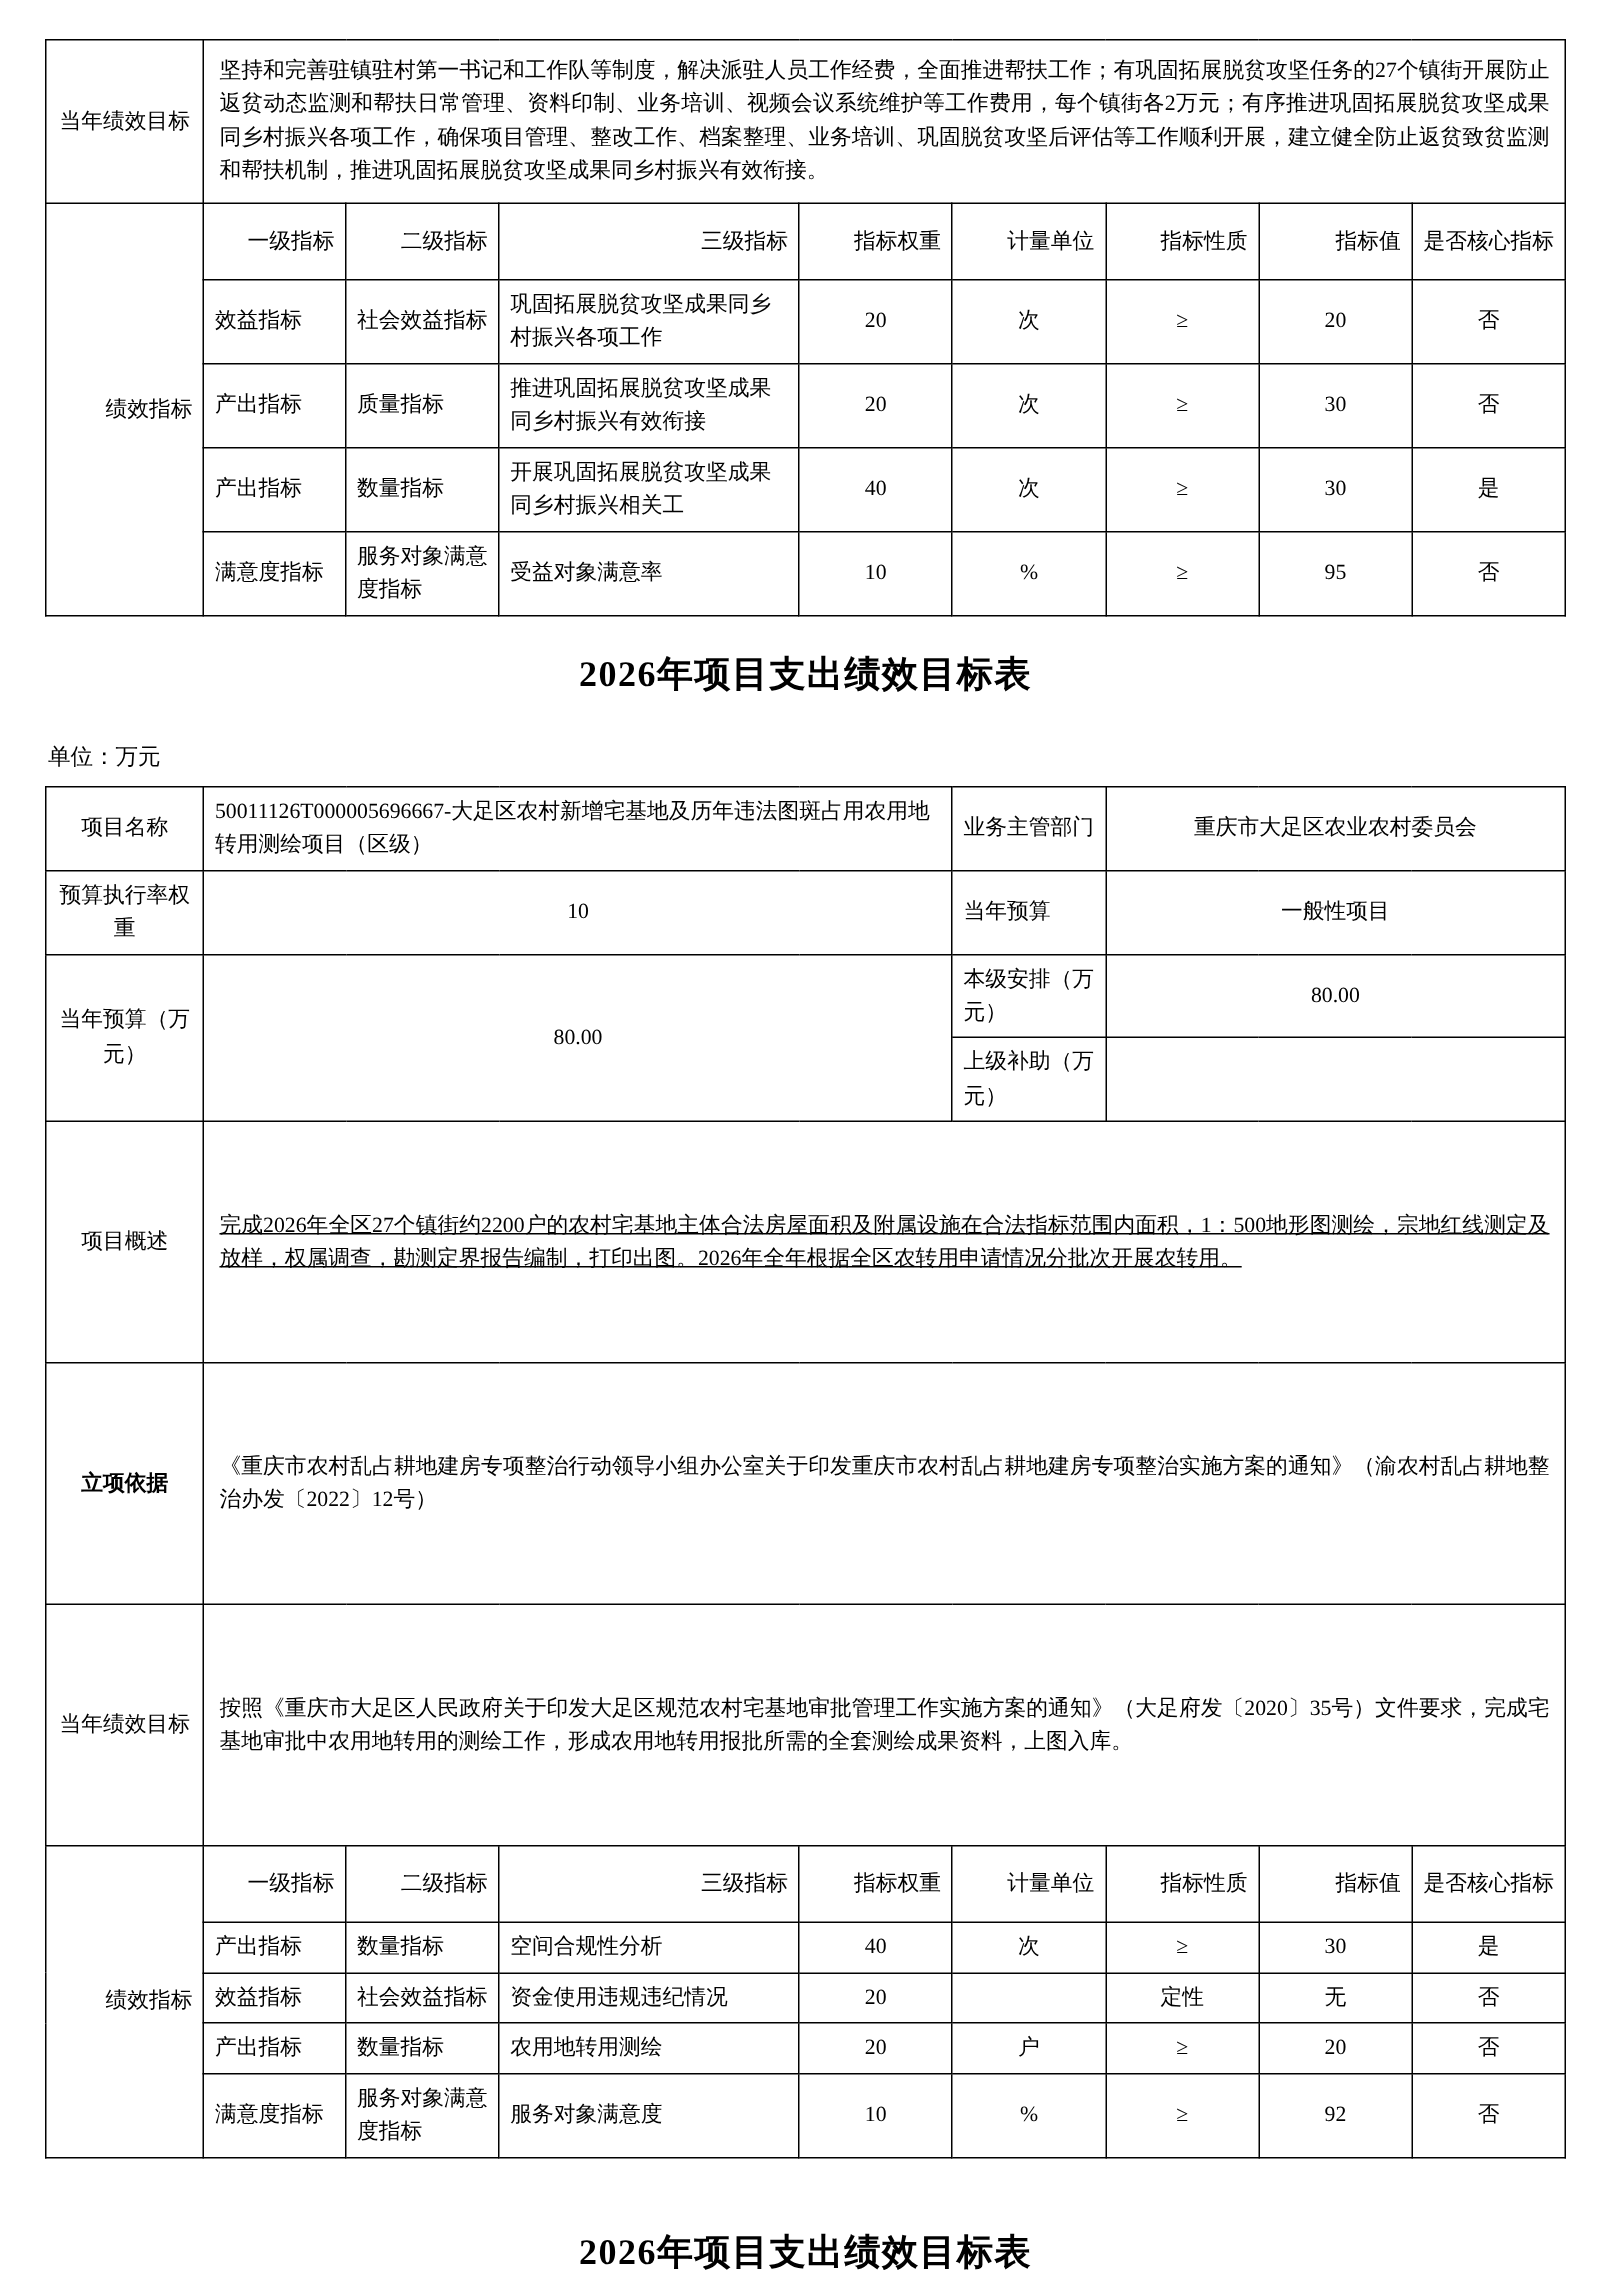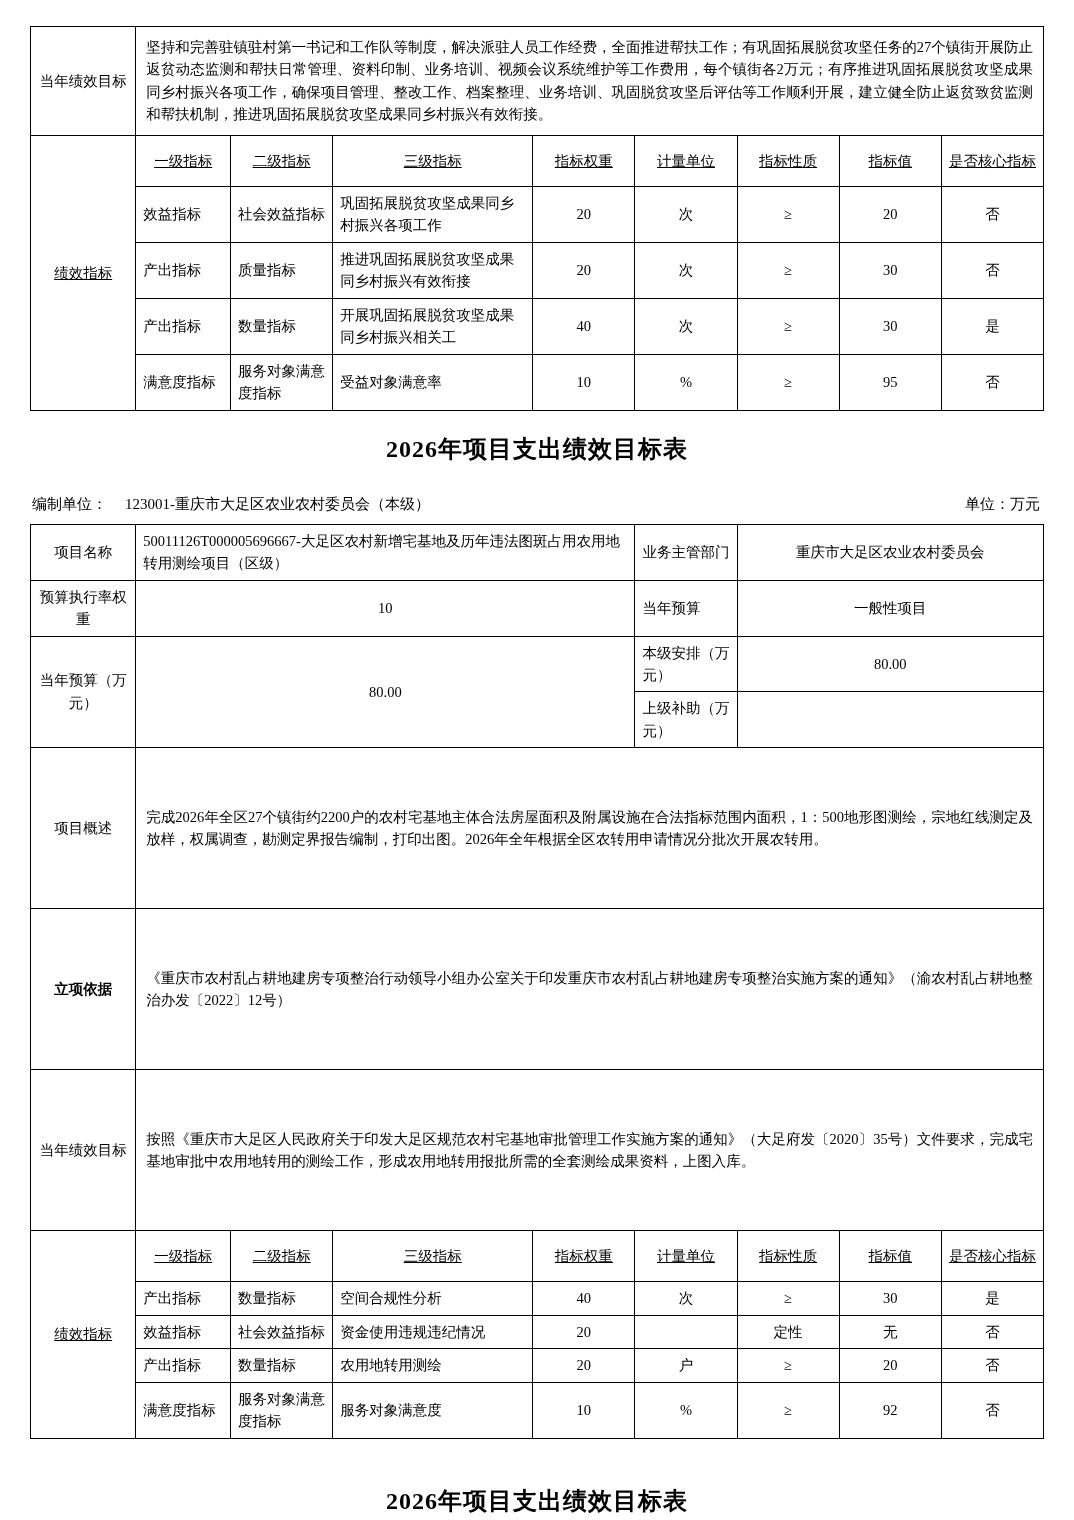--- a/index.html
+++ b/index.html
@@ -52,24 +52,23 @@
     align-items: baseline;
     font-size: 15px;
     margin: 0 0 10px 2px;
     padding-right: 4px;
   }
   .meta-left { white-space: nowrap; }
   .meta-left .meta-label { margin-right: 18px; }
   .meta-right { white-space: nowrap; }
 
   .ind-head td {
-    text-align: center;
+    text-align: right;
     font-size: 14.5px;
     height: 40px;
-    text-decoration: underline;
   }
 </style>
 </head>
 <body>
 
 <div class="page">
 
   <table class="doc">
     <colgroup>
       <col style="width:100px">
@@ -137,23 +136,20 @@
       <td class="center mid">≥</td>
       <td class="center mid">95</td>
       <td class="center mid">否</td>
     </tr>
   </tbody>
     </table>
 
   <div class="section-title">2026年项目支出绩效目标表</div>
 
   <div class="meta-row">
-    <div class="meta-left">
-      <span class="meta-label">编制单位：</span><span>123001-重庆市大足区农业农村委员会（本级）</span>
-    </div>
     <div class="meta-right">单位：万元</div>
   </div>
 
   <table class="doc">
     <colgroup>
       <col style="width:100px">
       <col style="width:90px">
       <col style="width:97px">
       <col style="width:190px">
       <col style="width:97px">
@@ -180,21 +176,21 @@
       <td class="center mid" rowspan="2" colspan="4">80.00</td>
       <td class="left mid" style="height:44px;margin-top:44px;">本级安排（万元）</td>
       <td class="center mid" colspan="3">80.00</td>
     </tr>
     <tr>
       <td class="left mid" style="height:44px;">上级补助（万元）</td>
       <td class="center mid" colspan="3"></td>
     </tr>
     <tr>
       <td class="center mid" style="height:150px;">项目概述</td>
-      <td class="just mid" colspan="8" style="padding:10px 10px;">完成2026年全区27个镇街约2200户的农村宅基地主体合法房屋面积及附属设施在合法指标范围内面积，1：500地形图测绘，宗地红线测定及放样，权属调查，勘测定界报告编制，打印出图。2026年全年根据全区农转用申请情况分批次开展农转用。</td>
+      <td class="just mid" colspan="8" style="padding:10px 10px;text-decoration:underline;">完成2026年全区27个镇街约2200户的农村宅基地主体合法房屋面积及附属设施在合法指标范围内面积，1：500地形图测绘，宗地红线测定及放样，权属调查，勘测定界报告编制，打印出图。2026年全年根据全区农转用申请情况分批次开展农转用。</td>
     </tr>
     <tr>
       <td class="center mid" style="height:150px;font-weight:bold;">立项依据</td>
       <td class="just mid" colspan="8" style="padding:10px 10px;">《重庆市农村乱占耕地建房专项整治行动领导小组办公室关于印发重庆市农村乱占耕地建房专项整治实施方案的通知》（渝农村乱占耕地整治办发〔2022〕12号）</td>
     </tr>
     <tr>
       <td class="center mid" style="height:150px;">当年绩效目标</td>
       <td class="just mid" colspan="8" style="padding:10px 10px;">按照《重庆市大足区人民政府关于印发大足区规范农村宅基地审批管理工作实施方案的通知》（大足府发〔2020〕35号）文件要求，完成宅基地审批中农用地转用的测绘工作，形成农用地转用报批所需的全套测绘成果资料，上图入库。</td>
     </tr>
     <tr class="ind-head">

